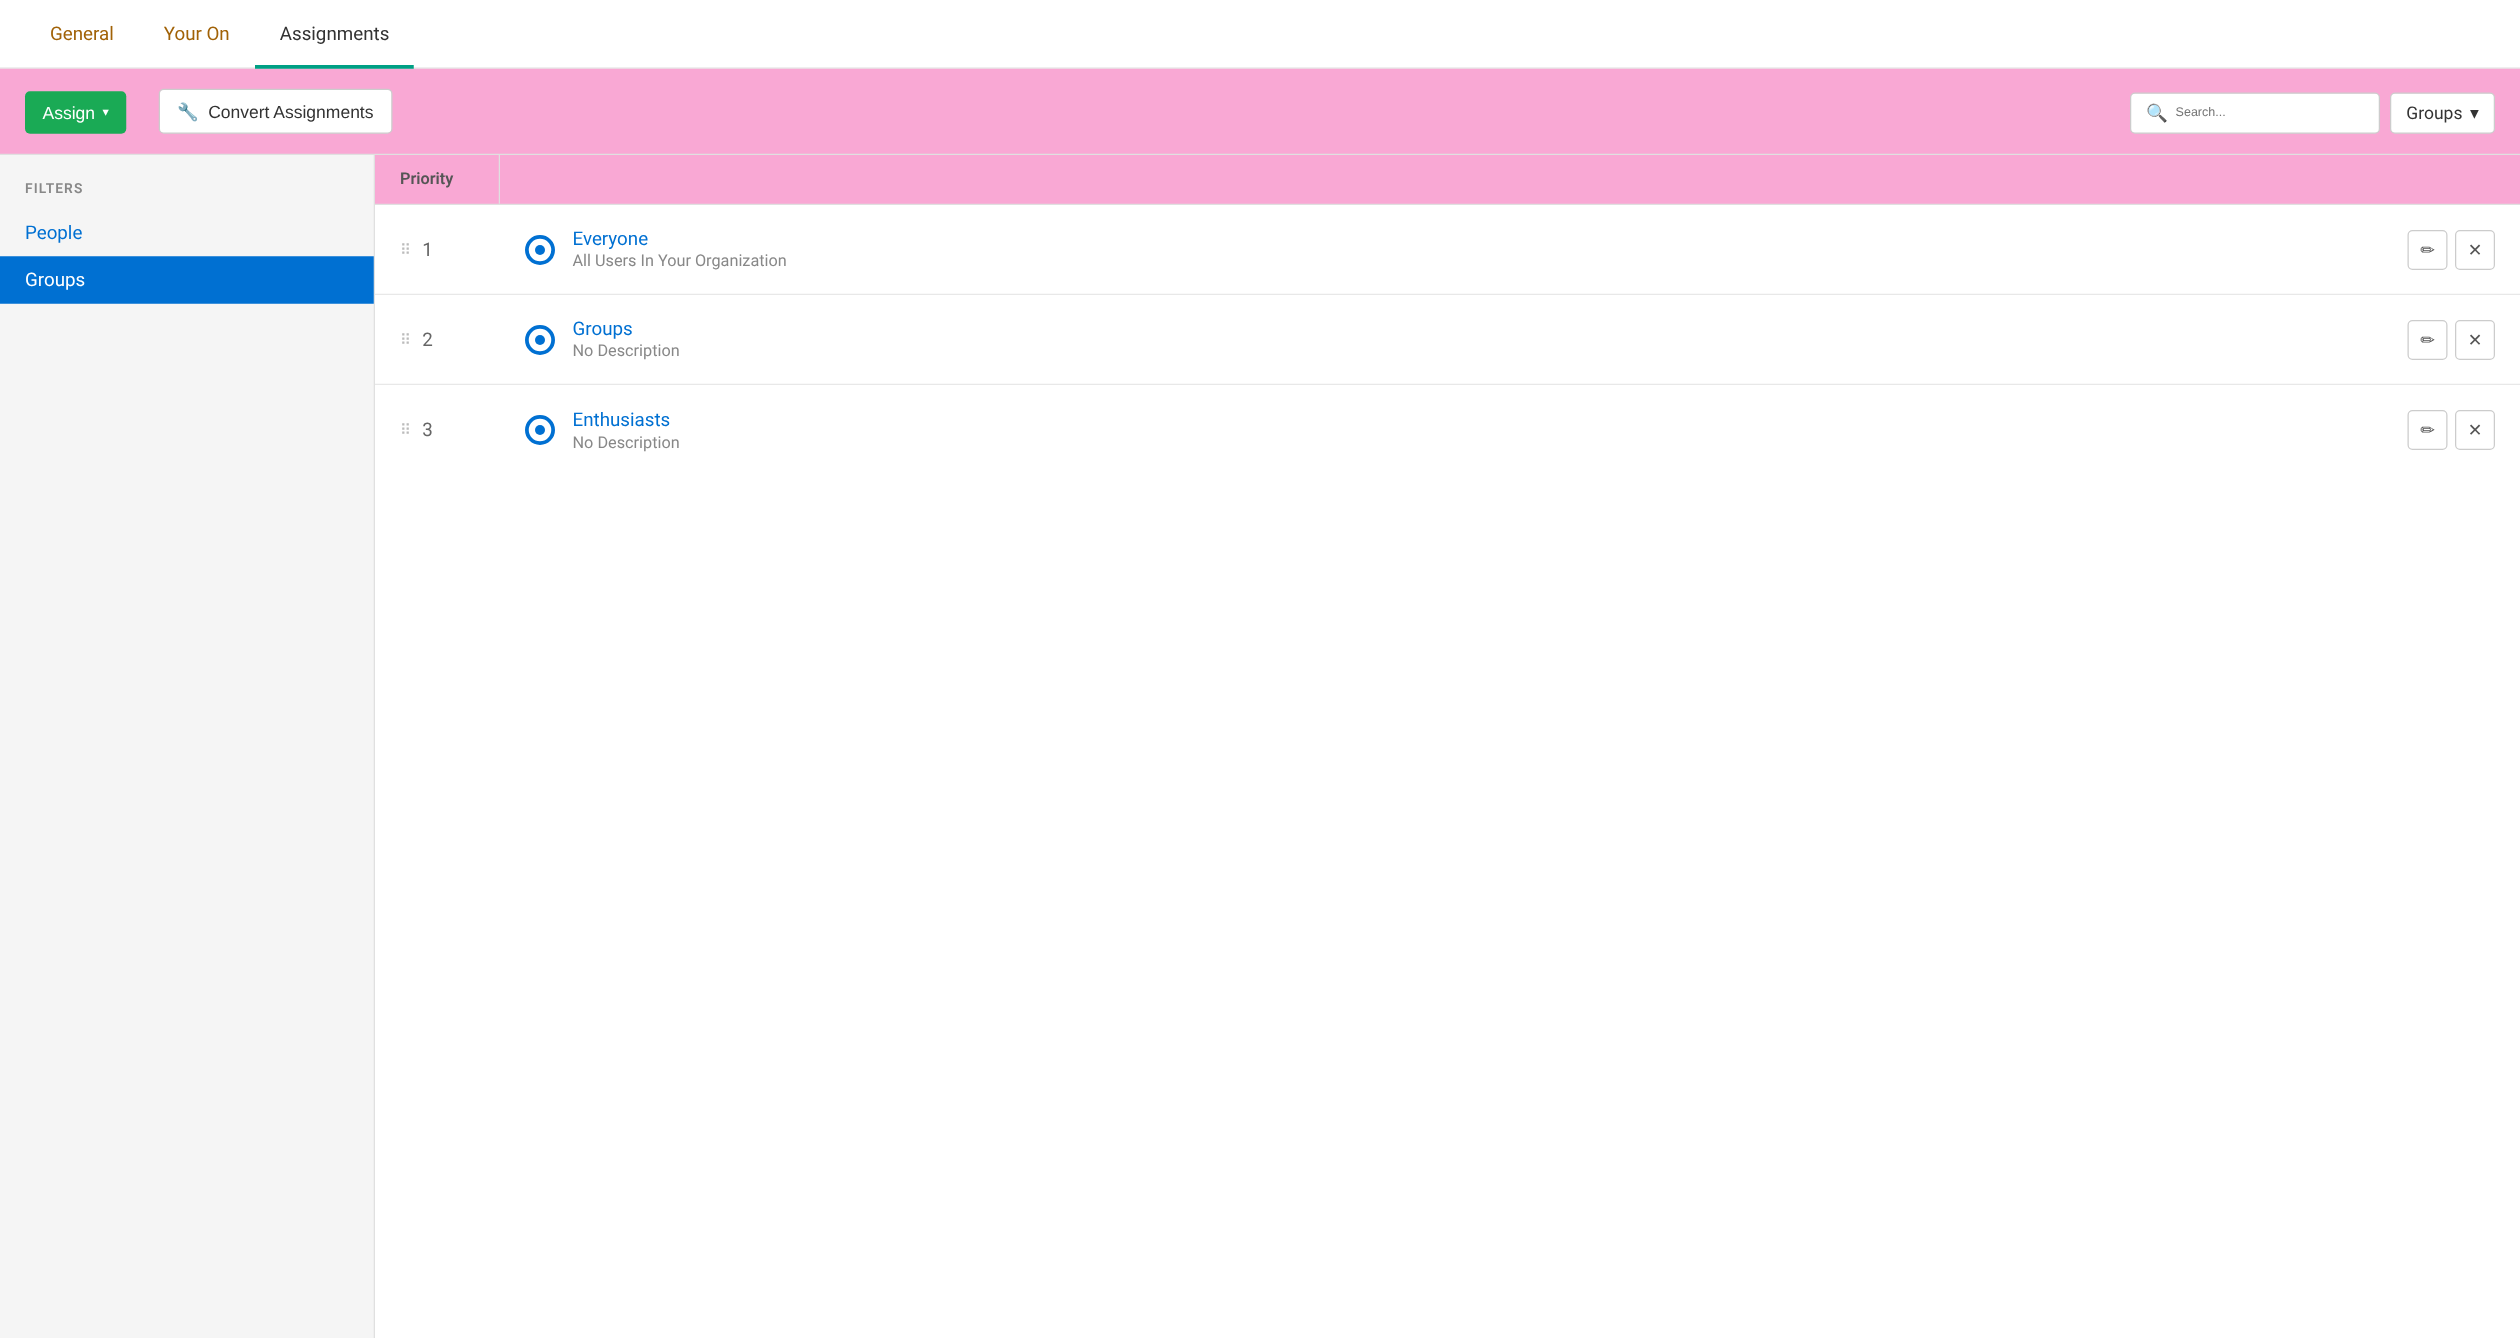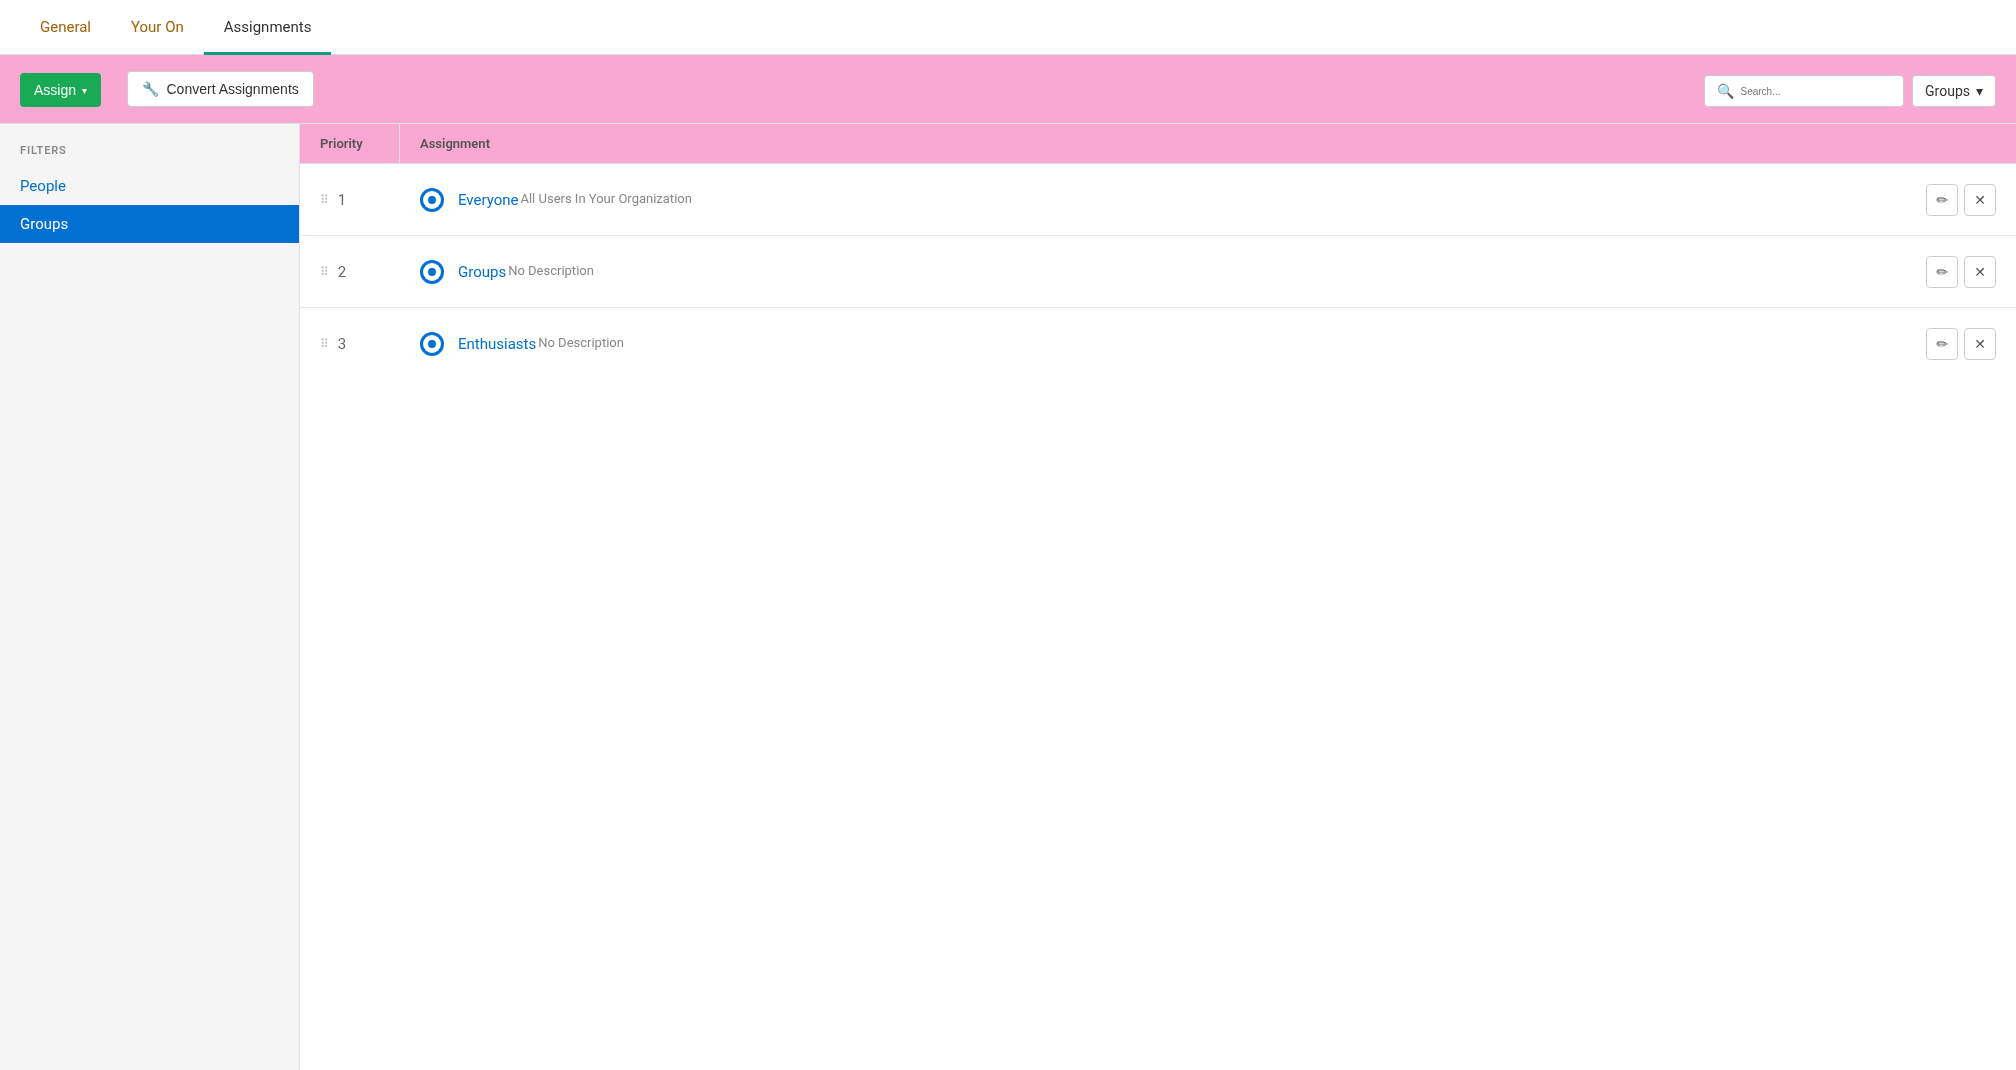--- a/index.html
+++ b/index.html
@@ -223,21 +223,21 @@
     }
     .radio-icon::after {
       content: '';
       width: 8px;
       height: 8px;
       border-radius: 50%;
       background: #0070d2;
     }
     .assignment-info {
       display: flex;
-      flex-direction: row;
+      flex-direction: column;
       gap: 2px;
     }
     .assignment-name {
       color: #0070d2;
       font-size: 15px;
       font-weight: 400;
     }
     .assignment-desc {
       color: #888;
       font-size: 13px;
@@ -299,21 +299,20 @@
   <div class="sidebar">
     <div class="filters-label">FILTERS</div>
     <div class="sidebar-item">People</div>
     <div class="sidebar-item active">Groups</div>
   </div>
 
   <div class="table-area">
 
     <div class="table-header">
       <div class="col-priority">Priority</div>
-      <div class="col-assignment">Assignment</div>
       <div class="col-actions-header"></div>
     </div>
 
     <div class="table-row">
       <div class="cell-priority">
         <span class="drag-handle">⠿</span>
         <span>1</span>
       </div>
       <div class="cell-assignment">
         <div class="radio-icon"></div>

